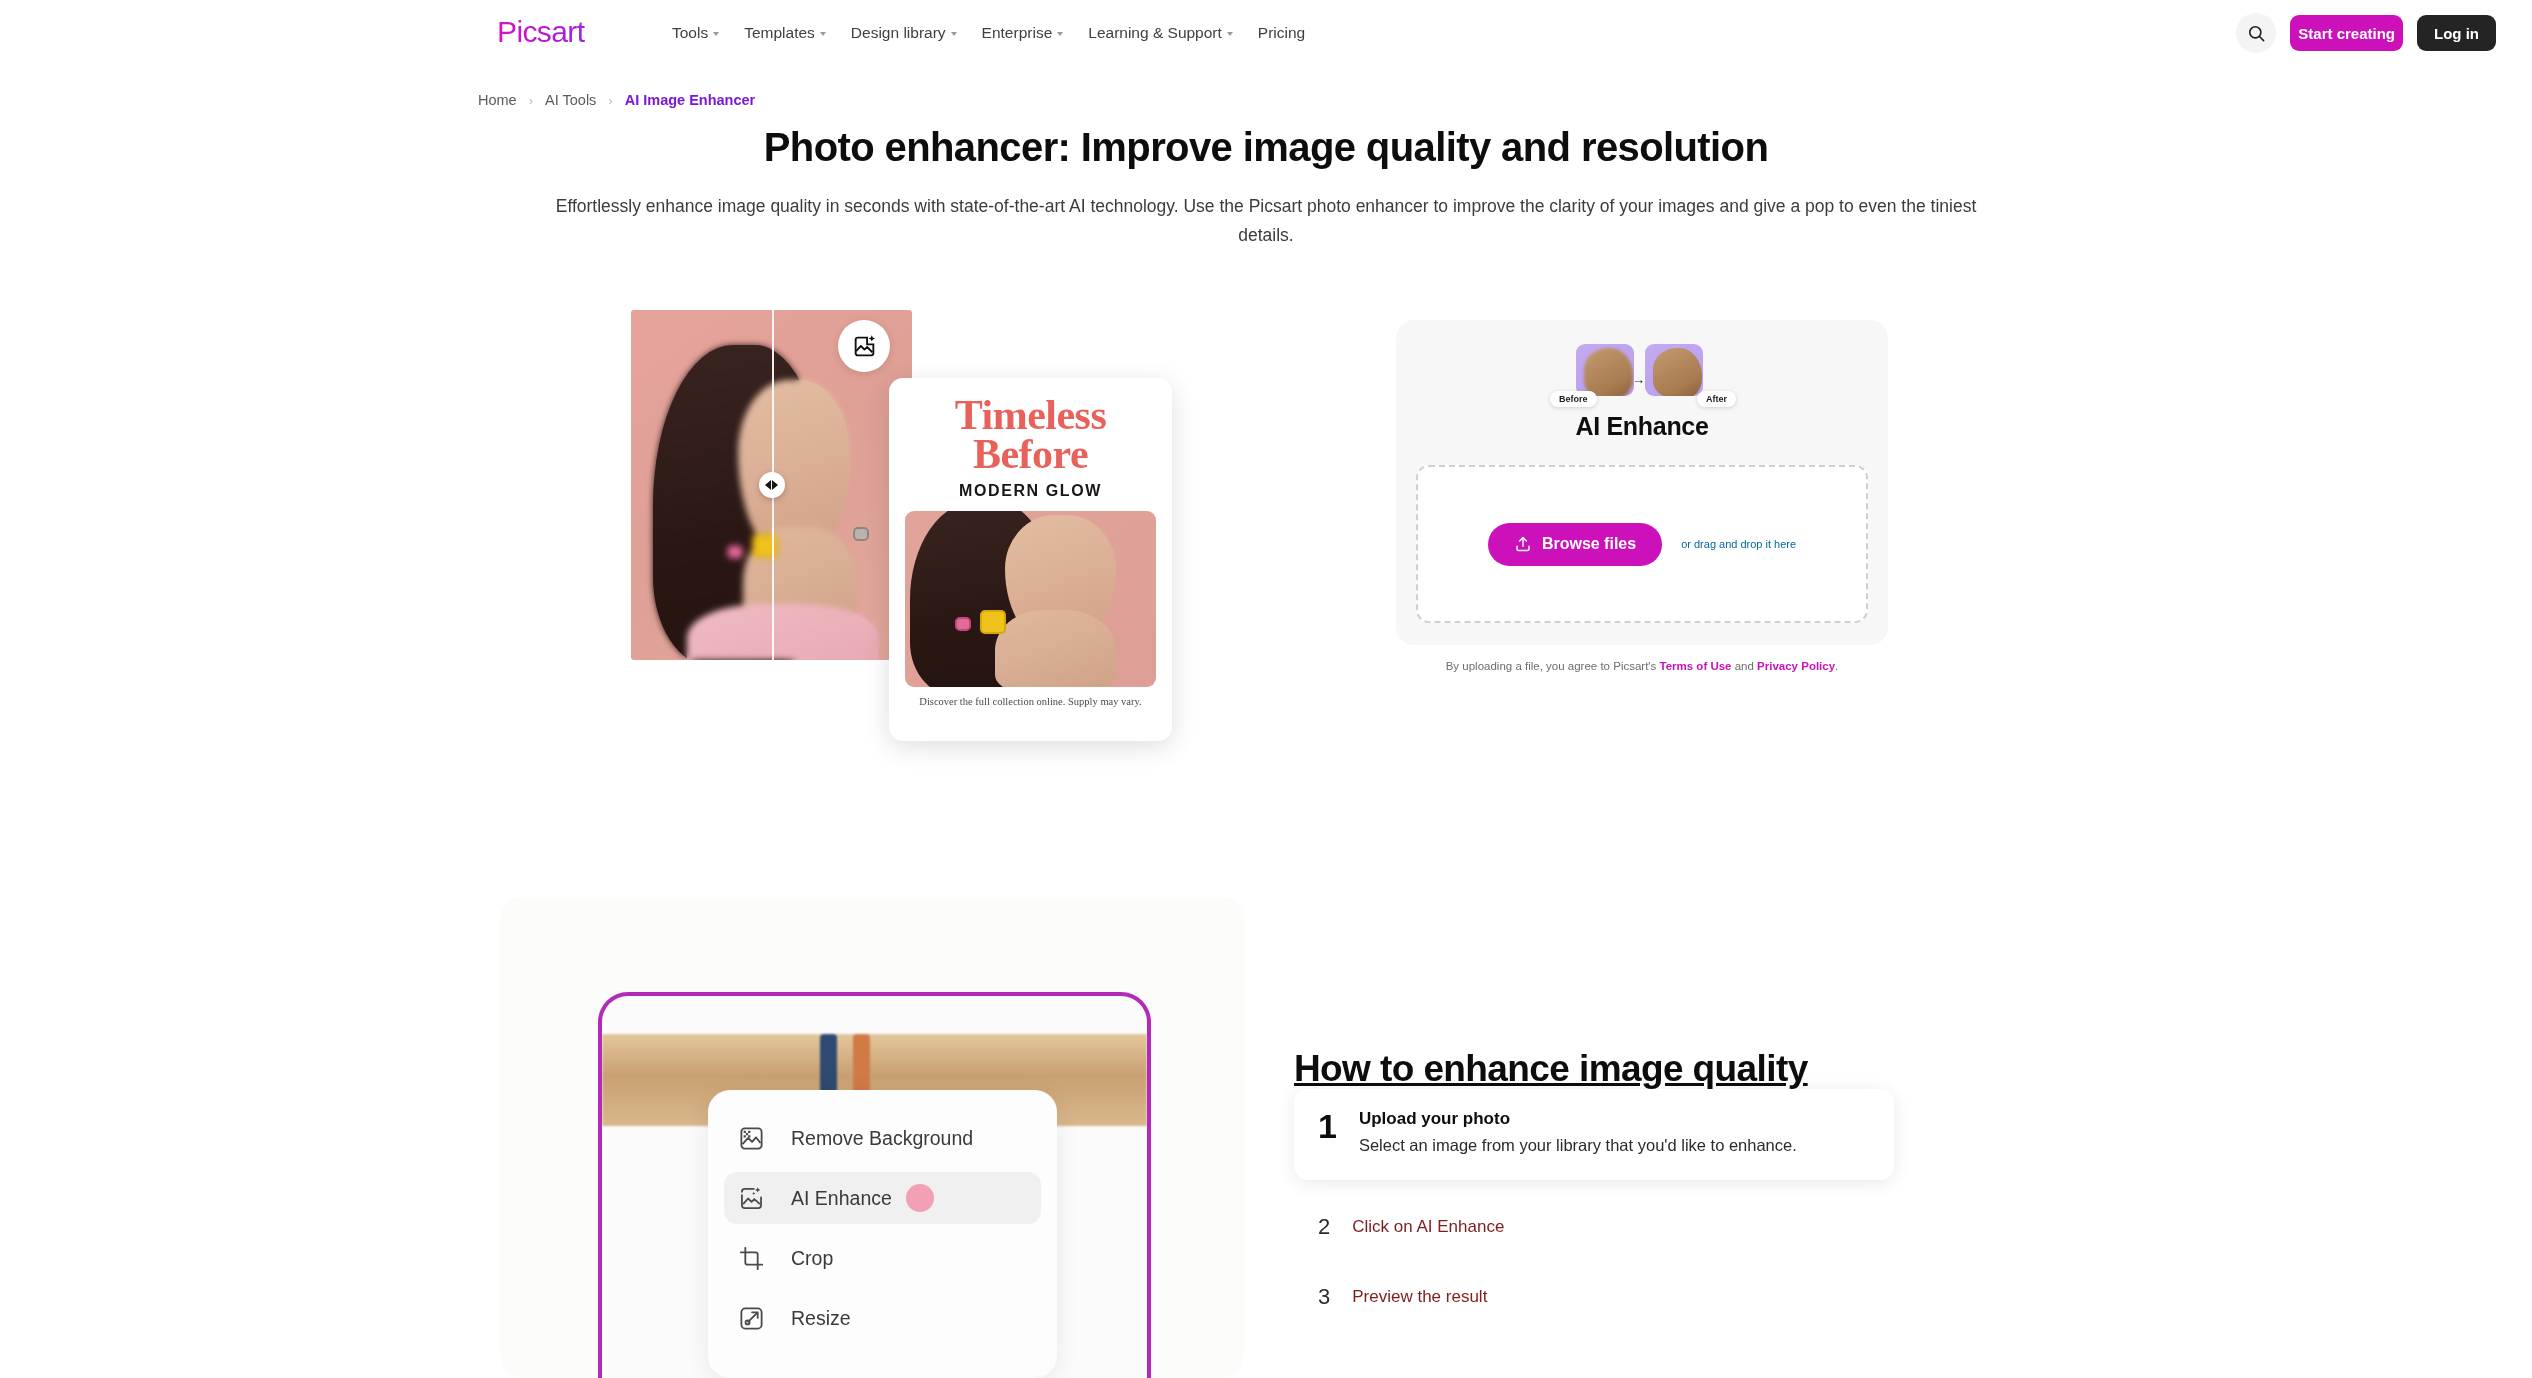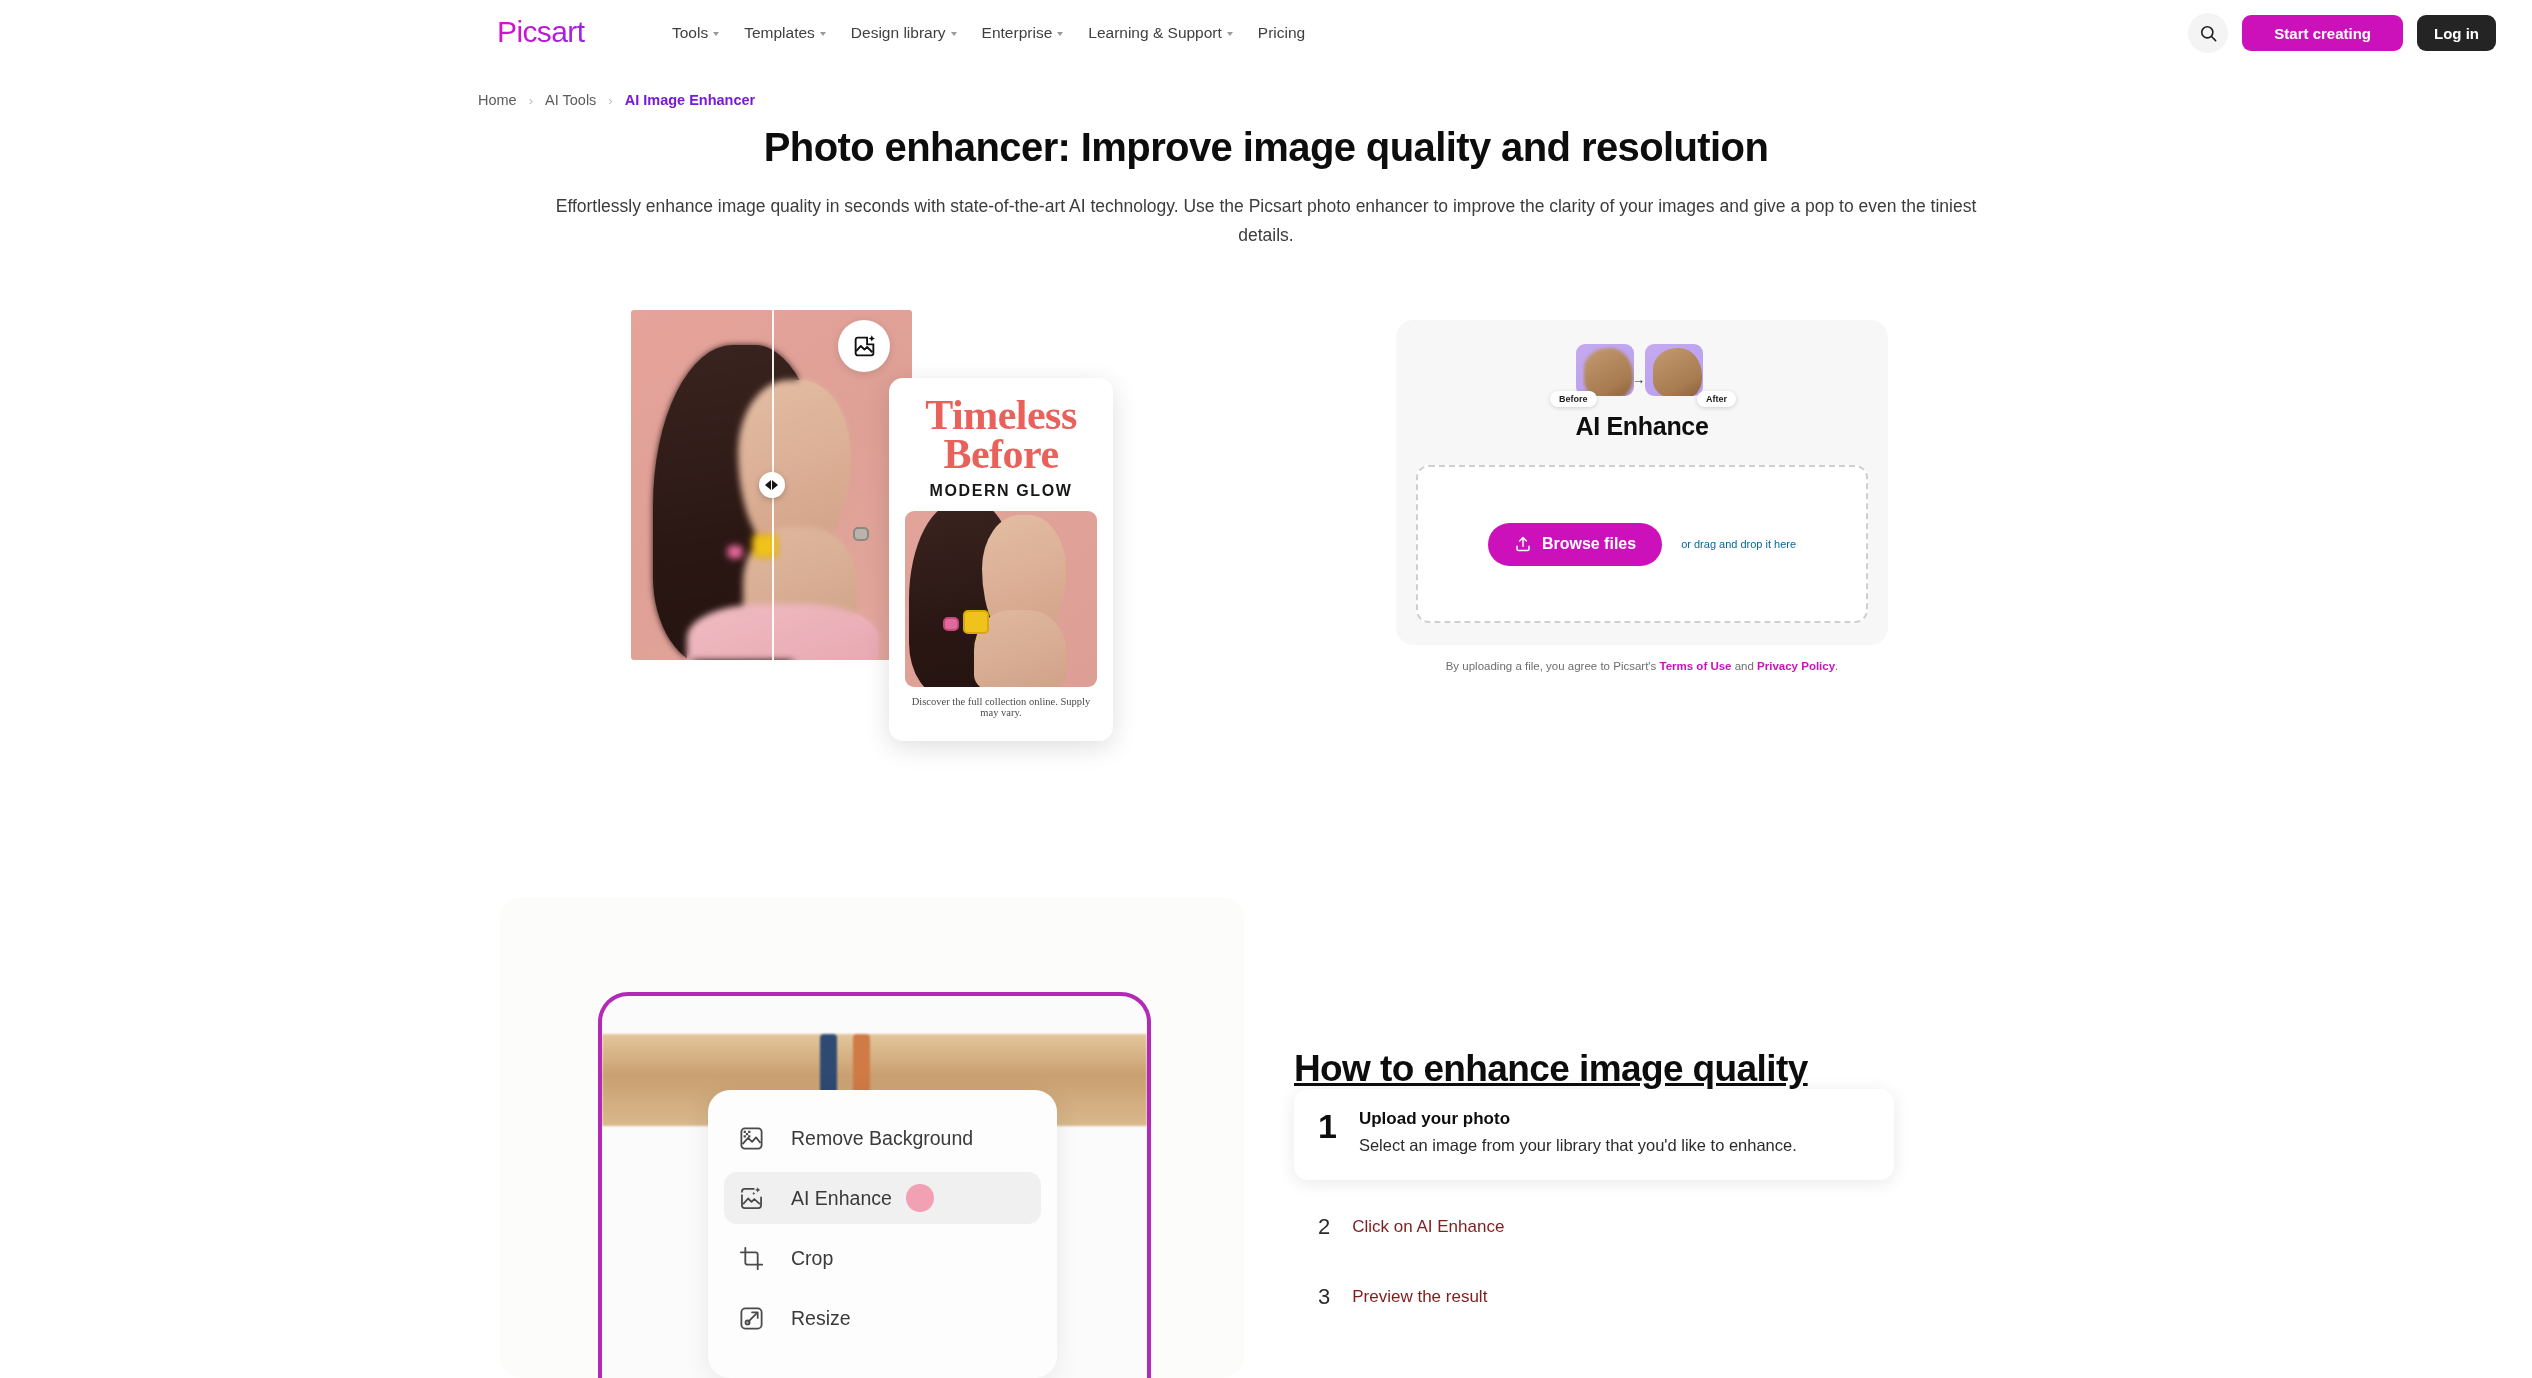--- a/index.html
+++ b/index.html
@@ -40,21 +40,21 @@
   .nav-right {
     position: absolute; right: 36px; top: 0; height: 66px;
     display: flex; align-items: center; gap: 14px;
   }
   .search-btn {
     width: 40px; height: 40px; border-radius: 50%; background: #f4f4f4;
     display: flex; align-items: center; justify-content: center; cursor: pointer;
   }
   .btn-start {
     background: #cc11bb; color: #fff; border: none; border-radius: 9px;
-    padding: 0 32px; height: 36px; font-size: 15px; font-weight: 600;
+    padding: 0 8px; height: 36px; font-size: 15px; font-weight: 600;
     cursor: pointer; font-family: "Liberation Sans", sans-serif;
   }
   .btn-login {
     background: #242424; color: #fff; border: none; border-radius: 9px;
     padding: 0 17px; height: 36px; font-size: 15px; font-weight: 600;
     cursor: pointer; font-family: "Liberation Sans", sans-serif;
   }
 
   
   .breadcrumb {
@@ -126,21 +126,21 @@
   .tri-l { width:0;height:0;border-top:5px solid transparent;border-bottom:5px solid transparent;border-right:6px solid #161616; }
   .tri-r { width:0;height:0;border-top:5px solid transparent;border-bottom:5px solid transparent;border-left:6px solid #161616; }
   .ai-badge {
     position: absolute; left: 207px; top: 10px; width: 52px; height: 52px;
     border-radius: 50%; background: #fff; display: flex; align-items: center;
     justify-content: center; box-shadow: 0 2px 9px rgba(0,0,0,0.13);
     cursor: pointer; z-index: 7;
   }
 
   .poster-card {
-    position: absolute; left: 258px; top: 68px; width: 224px; height: 363px;
+    position: absolute; left: 258px; top: 68px; width: 283px; height: 363px;
     background: #fff; border-radius: 14px; box-shadow: 0 6px 26px rgba(0,0,0,0.13);
     padding: 18px 16px 12px;
   }
   .poster-title {
     text-align: center; font-family: "Liberation Serif", serif;
     font-size: 42px; font-weight: 700; color: #e8615a; line-height: 0.92;
     letter-spacing: -0.5px;
   }
   .poster-sub {
     text-align: center; font-size: 16px; font-weight: 700; color: #171717;

